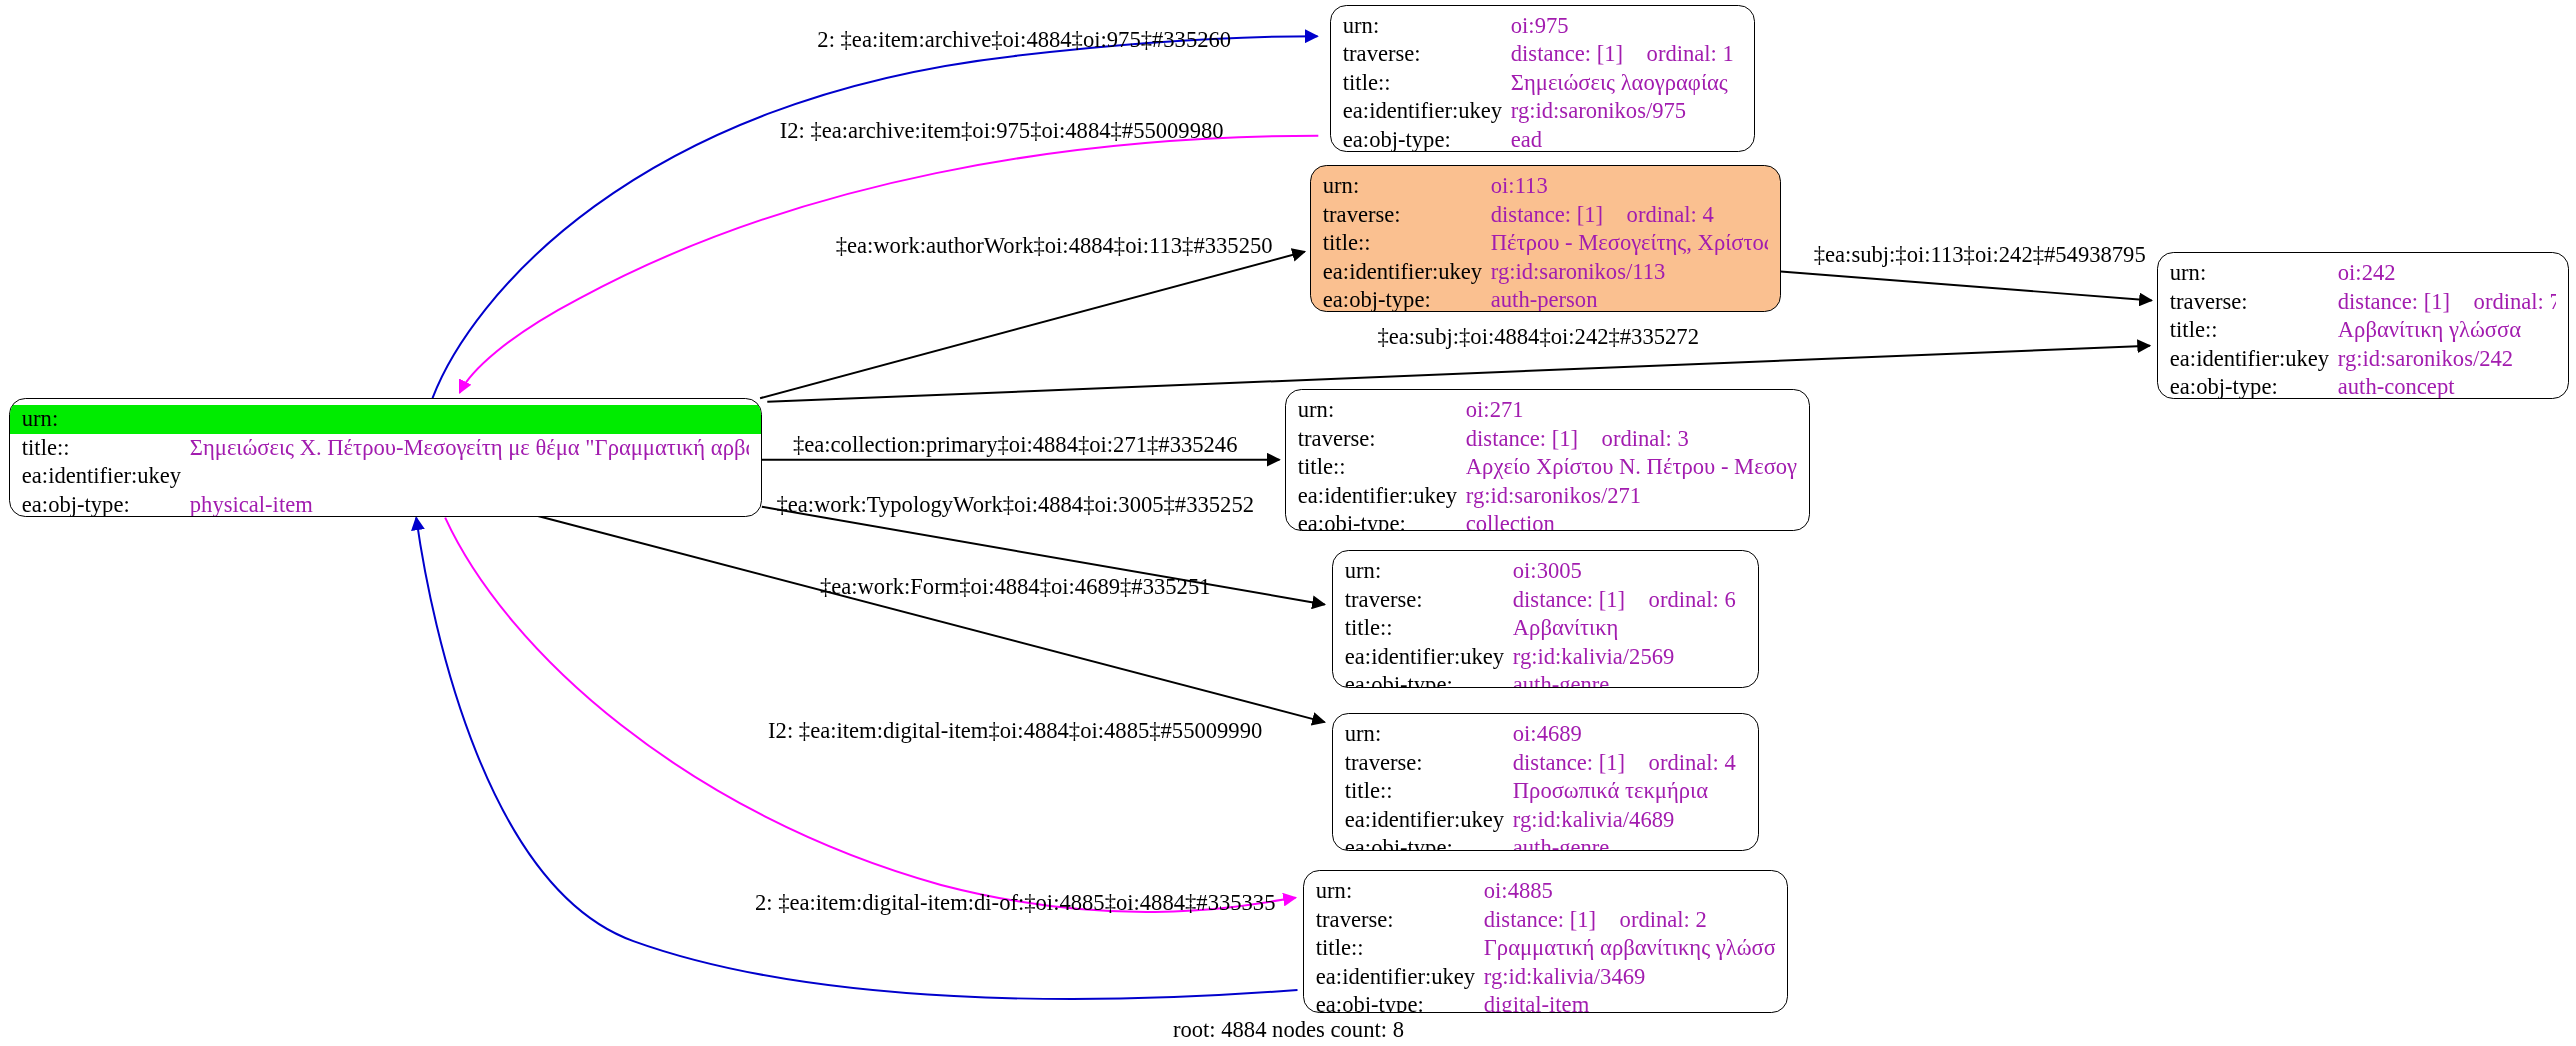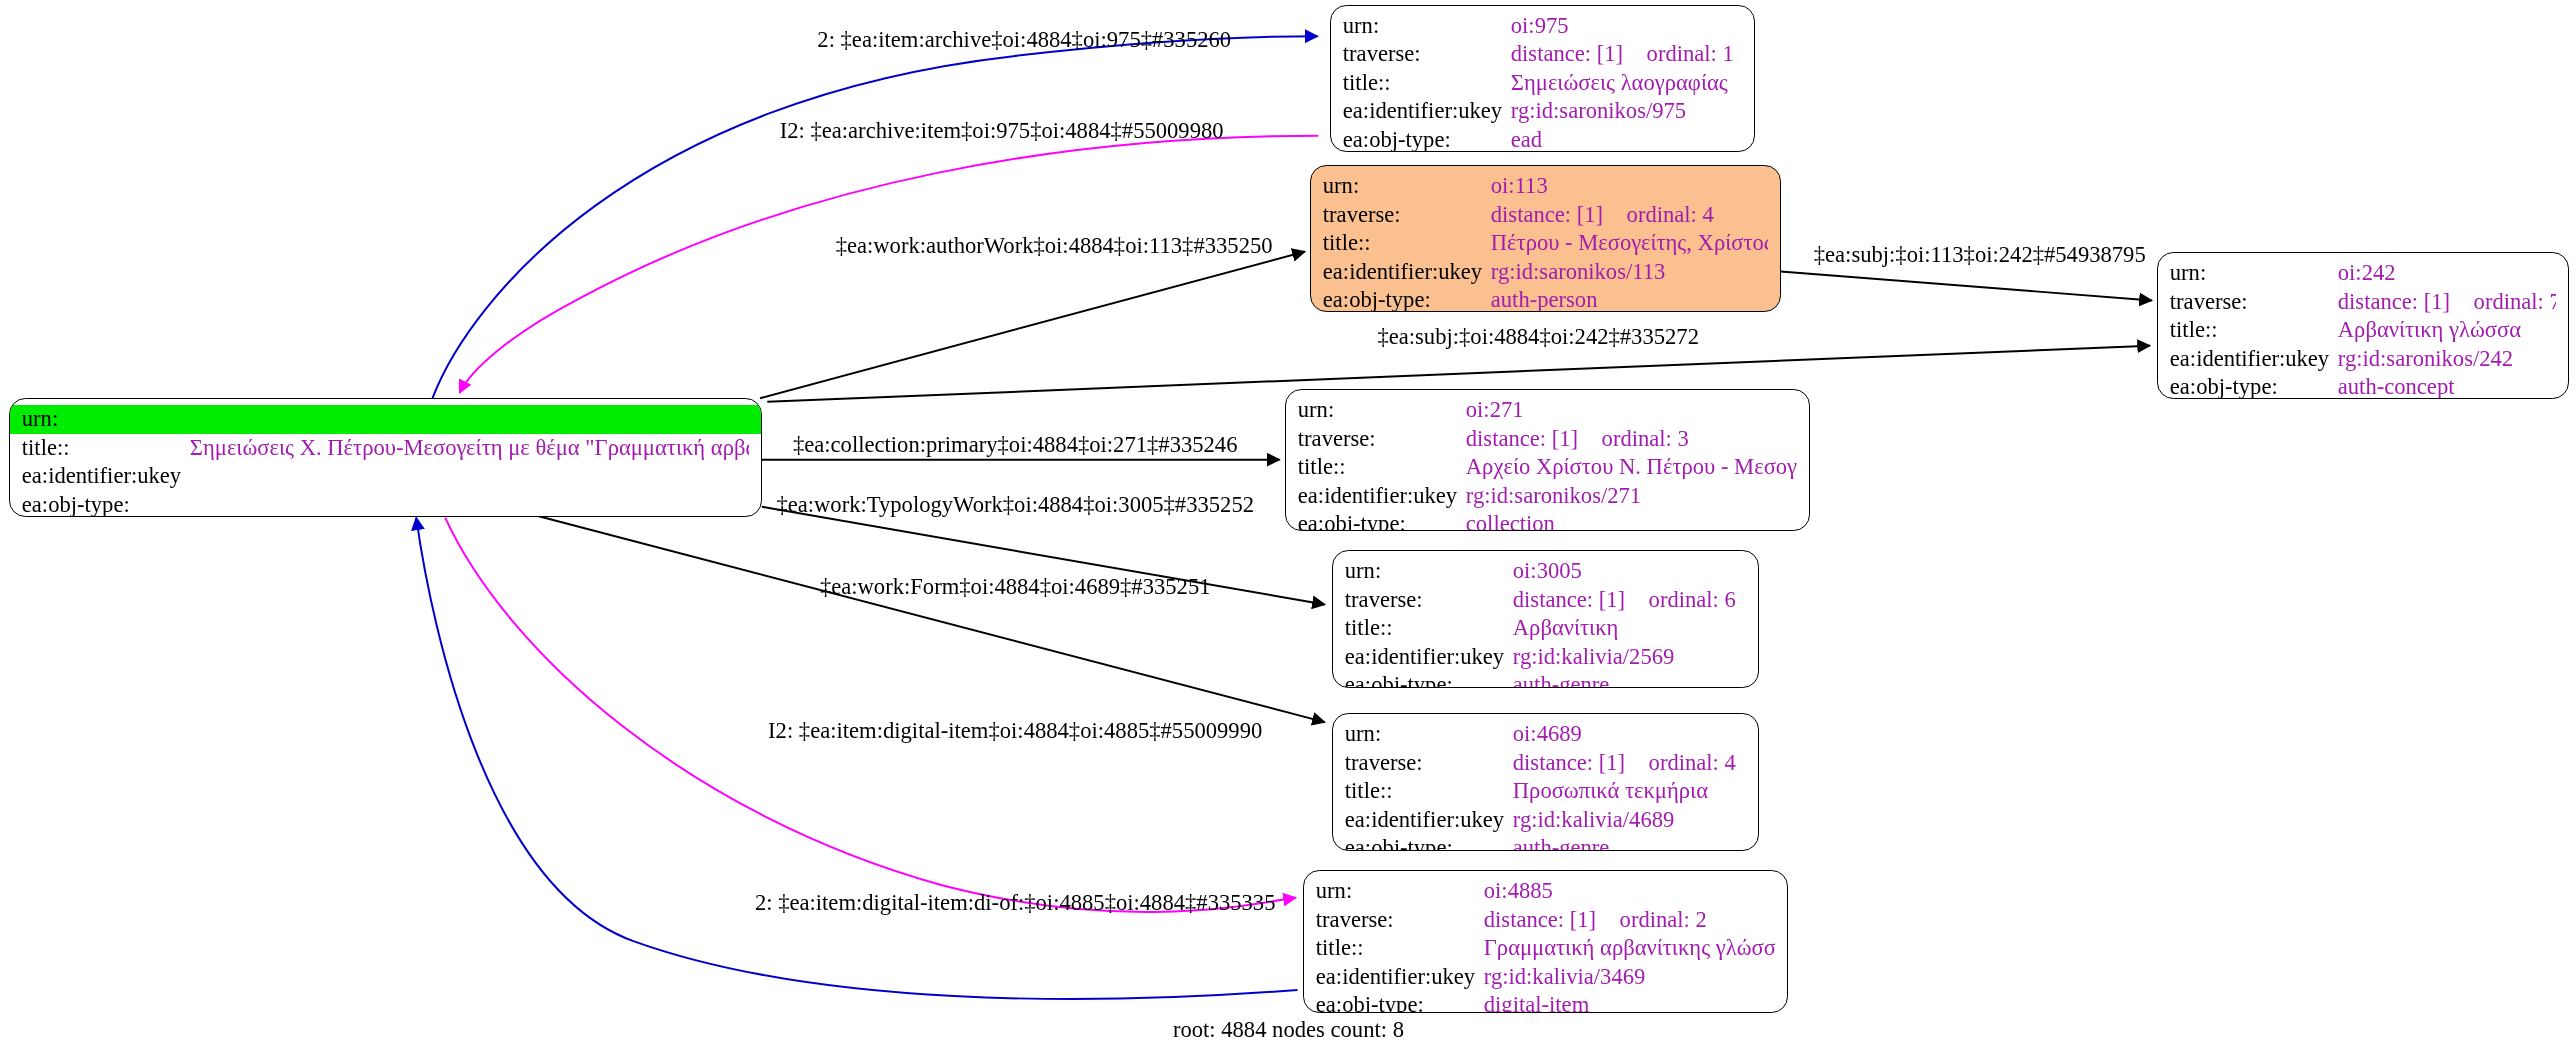--- a/index.html
+++ b/index.html
@@ -138,20 +138,21 @@
   </div>
   <div class="node-row">
     <span class="node-key">title::</span>
     <span class="node-val">Σημειώσεις Χ. Πέτρου-Μεσογείτη με θέμα "Γραμματική αρβανίτ...</span>
   </div>
   <div class="node-row">
     <span class="node-key">ea:identifier:ukey</span>
   </div>
   <div class="node-row">
     <span class="node-key">ea:obj-type:</span>
+    <span class="node-val">physical-item</span>
   </div>
 </div>
 
 <div class="node" style="left:1330px; top:4.5px; width:425px; height:147px;">
   <div class="node-row">
     <span class="node-key">urn:</span>
     <span class="node-val">oi:975</span>
   </div>
   <div class="node-row">
     <span class="node-key">traverse:</span>

